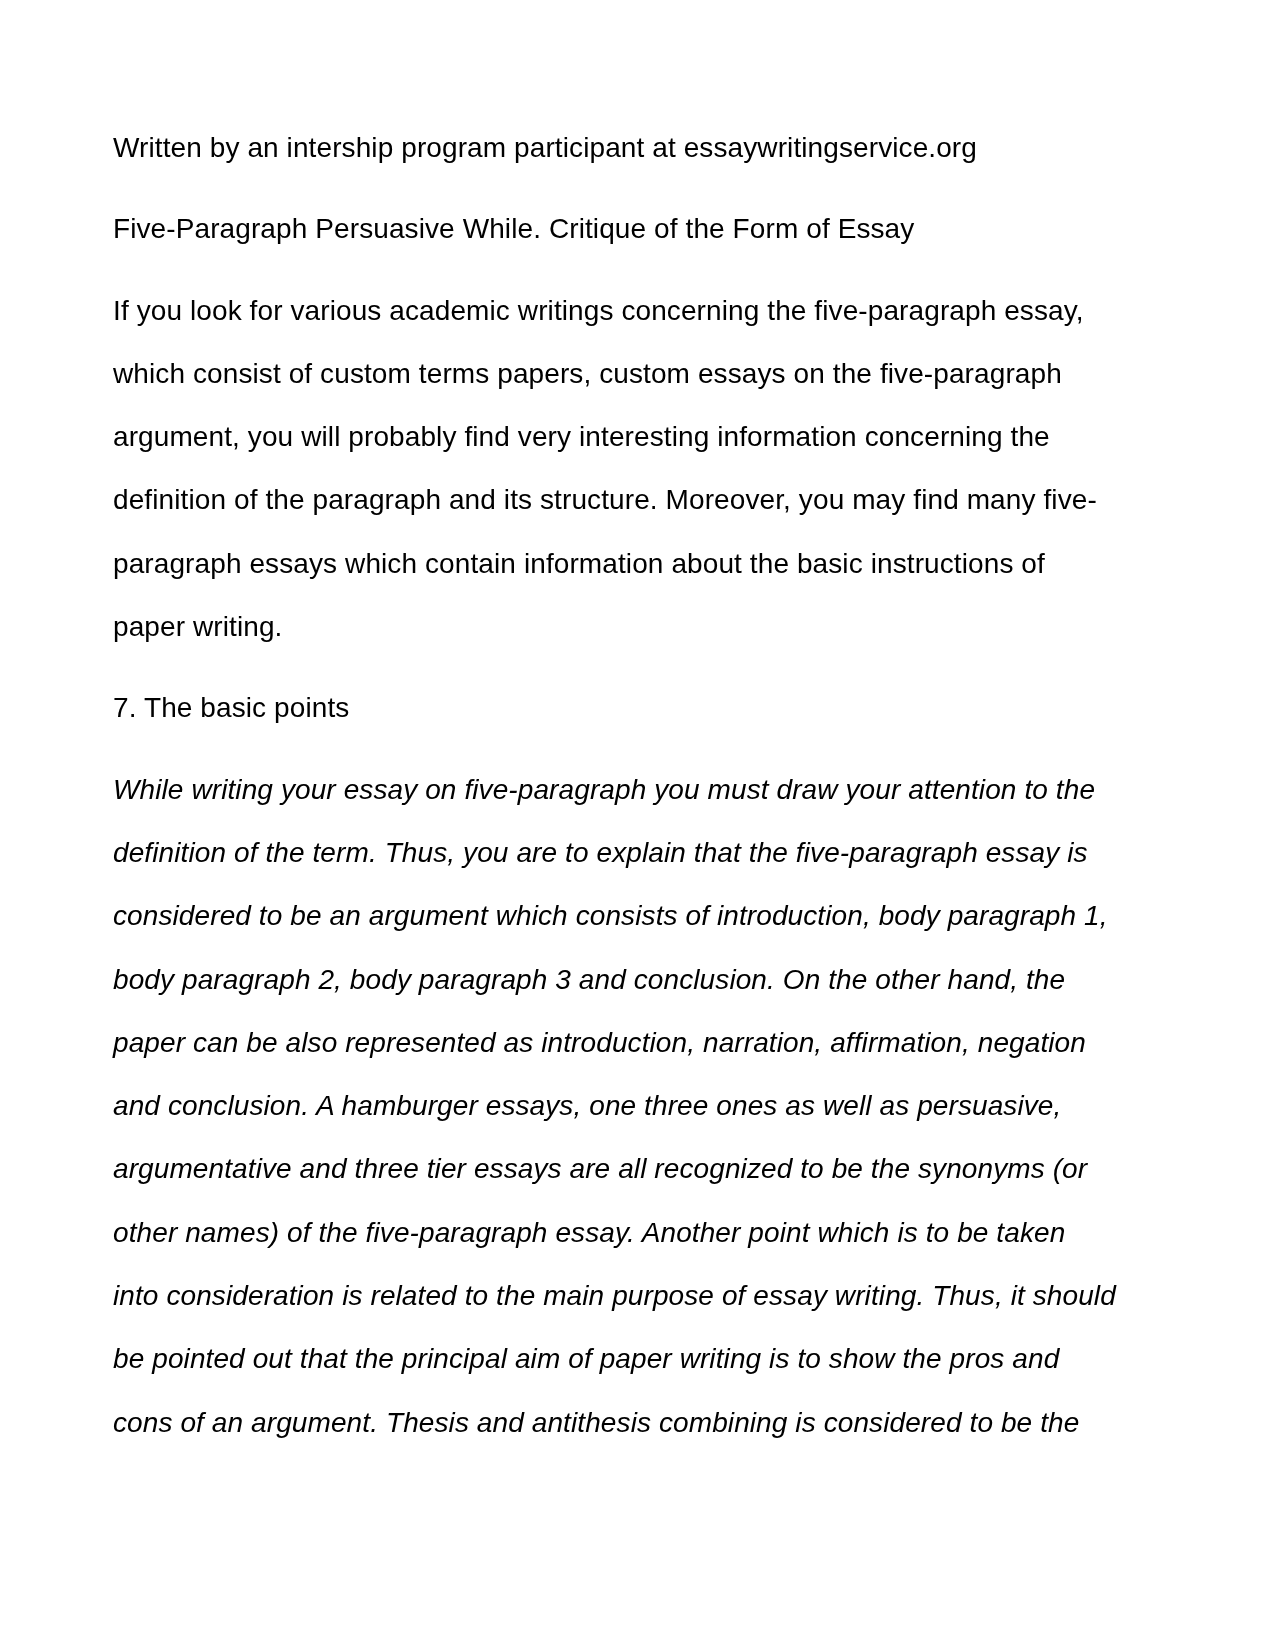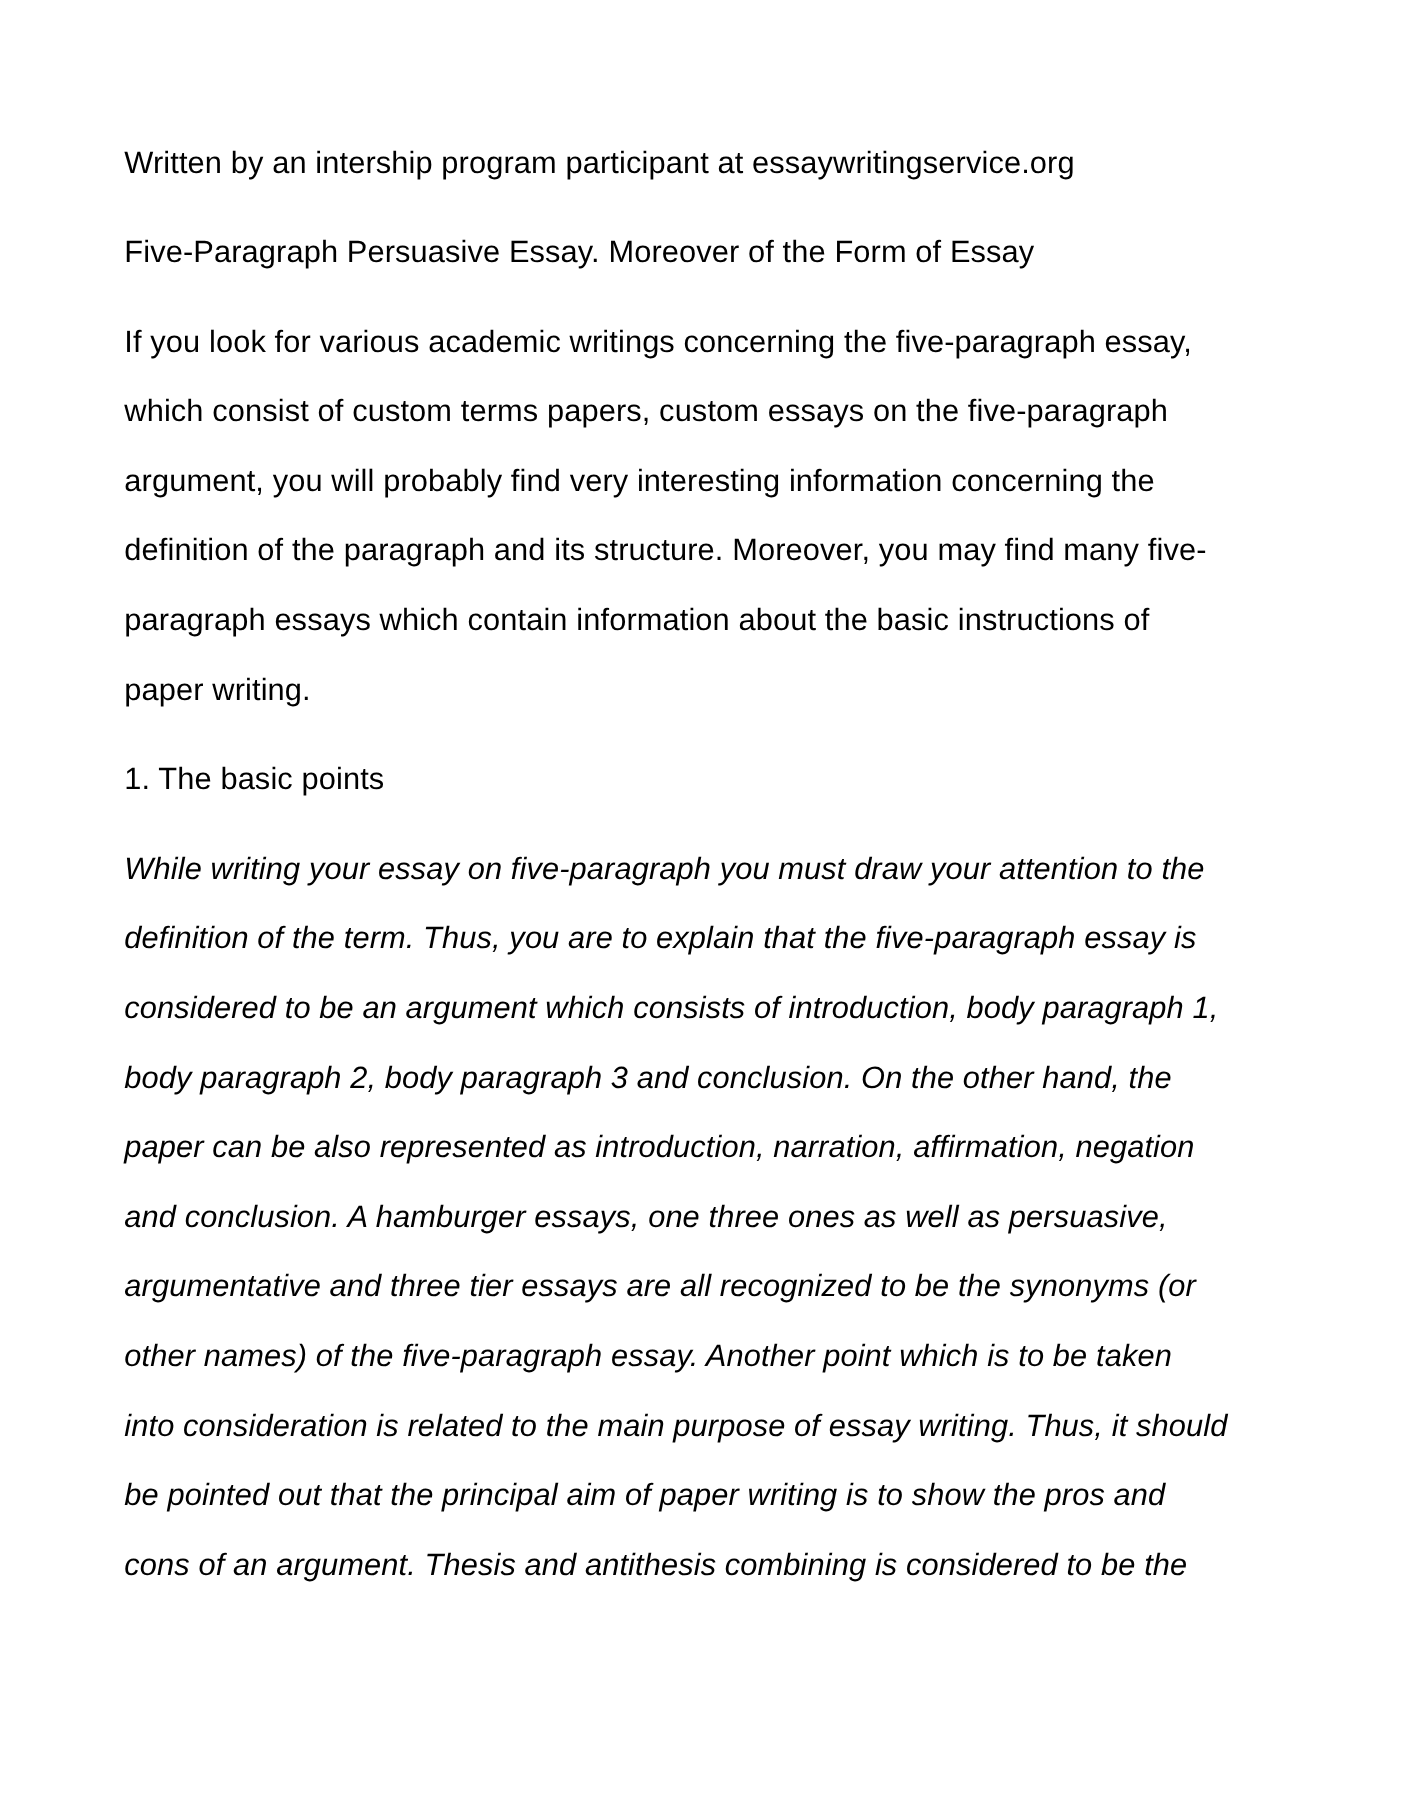--- a/index.html
+++ b/index.html
@@ -35,28 +35,28 @@
     margin-bottom: 0;
     font-style: italic;
   }
 </style>
 </head>
 <body style="background: rgb(255, 255, 255);">
 
 <div class="page">
   <div class="doc" style="color: rgb(0, 0, 0);">
     <p>Written by an intership program participant at essaywritingservice.org</p>
-    <p>Five-Paragraph Persuasive Essay. Moreover of the Form of Essay</p>
+    <p>Five-Paragraph Persuasive While. Critique of the Form of Essay</p>
     <p>If you look for various academic writings concerning the five-paragraph essay,
 which consist of custom terms papers, custom essays on the five-paragraph
 argument, you will probably find very interesting information concerning the
 definition of the paragraph and its structure. Moreover, you may find many five-
 paragraph essays which contain information about the basic instructions of
 paper writing.</p>
-    <p>1. The basic points</p>
+    <p>7. The basic points</p>
     <p>While writing your essay on five-paragraph you must draw your attention to the
 definition of the term. Thus, you are to explain that the five-paragraph essay is
 considered to be an argument which consists of introduction, body paragraph 1,
 body paragraph 2, body paragraph 3 and conclusion. On the other hand, the
 paper can be also represented as introduction, narration, affirmation, negation
 and conclusion. A hamburger essays, one three ones as well as persuasive,
 argumentative and three tier essays are all recognized to be the synonyms (or
 other names) of the five-paragraph essay. Another point which is to be taken
 into consideration is related to the main purpose of essay writing. Thus, it should
 be pointed out that the principal aim of paper writing is to show the pros and

